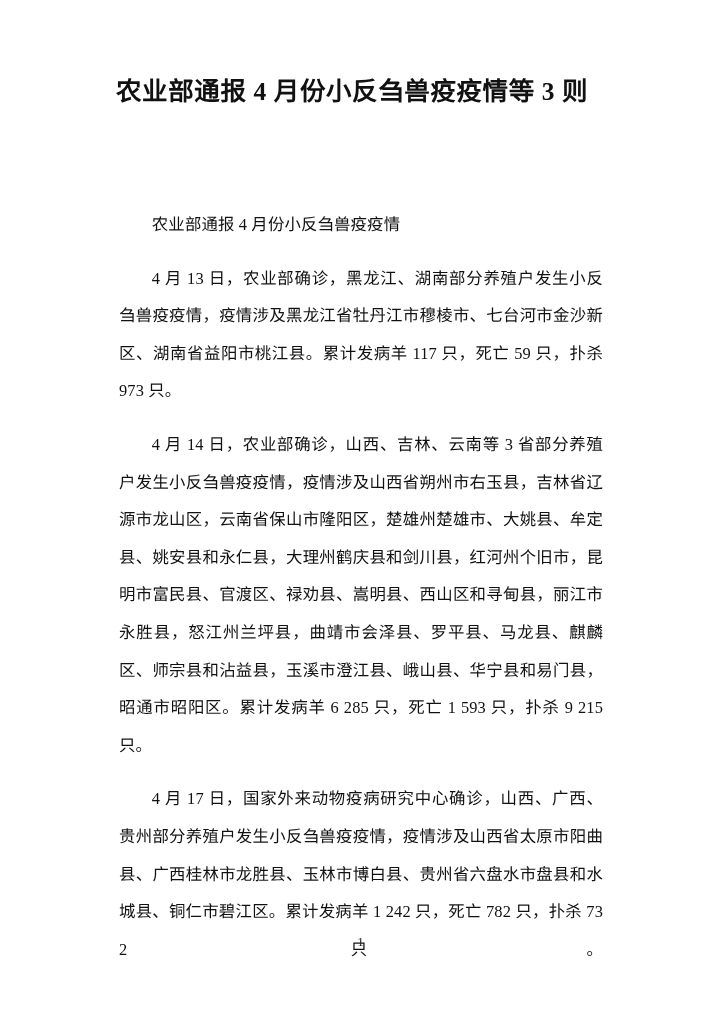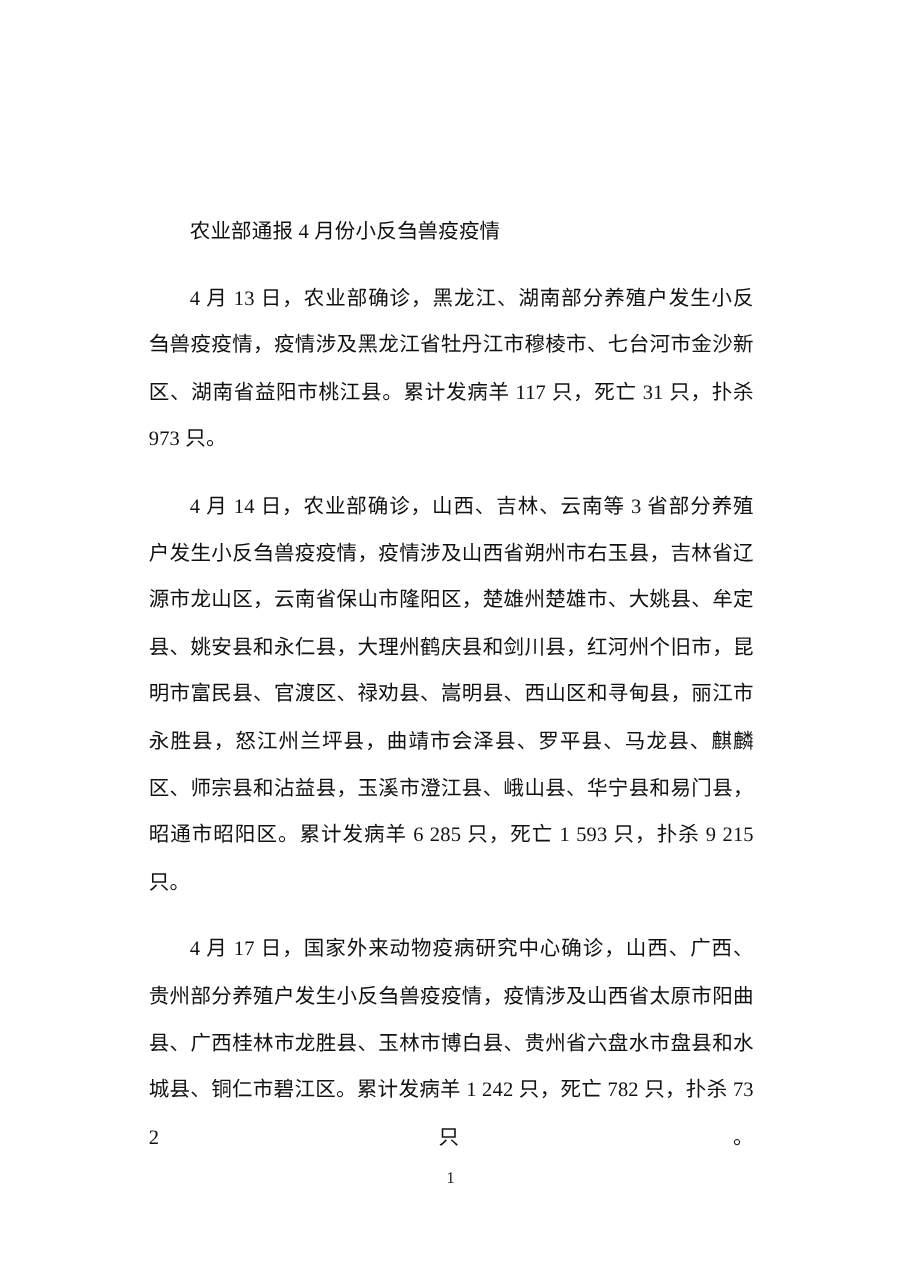--- a/index.html
+++ b/index.html
@@ -77,26 +77,27 @@
     font-family: "Liberation Serif", "DejaVu Serif", serif;
   }
 </style>
 </head>
 <body>
 
 <div class="page">
 
   <div class="doc-body">
 
+    <h1 class="doc-title">农业部通报 4 月份小反刍兽疫疫情等 3 则</h1>
 
     <div class="spacer-after-title"></div>
 
     <p class="para">农业部通报 4 月份小反刍兽疫疫情</p>
 
-    <p class="para">4 月 13 日，农业部确诊，黑龙江、湖南部分养殖户发生小反刍兽疫疫情，疫情涉及黑龙江省牡丹江市穆棱市、七台河市金沙新区、湖南省益阳市桃江县。累计发病羊 117 只，死亡 31 只，扑杀 973 只。</p>
+    <p class="para">4 月 13 日，农业部确诊，黑龙江、湖南部分养殖户发生小反刍兽疫疫情，疫情涉及黑龙江省牡丹江市穆棱市、七台河市金沙新区、湖南省益阳市桃江县。累计发病羊 117 只，死亡 59 只，扑杀 973 只。</p>
 
     <p class="para">4 月 14 日，农业部确诊，山西、吉林、云南等 3 省部分养殖户发生小反刍兽疫疫情，疫情涉及山西省朔州市右玉县，吉林省辽源市龙山区，云南省保山市隆阳区，楚雄州楚雄市、大姚县、牟定县、姚安县和永仁县，大理州鹤庆县和剑川县，红河州个旧市，昆明市富民县、官渡区、禄劝县、嵩明县、西山区和寻甸县，丽江市永胜县，怒江州兰坪县，曲靖市会泽县、罗平县、马龙县、麒麟区、师宗县和沾益县，玉溪市澄江县、峨山县、华宁县和易门县，昭通市昭阳区。累计发病羊 6 285 只，死亡 1 593 只，扑杀 9 215 只。</p>
 
     <p class="para last-line-justify">4 月 17 日，国家外来动物疫病研究中心确诊，山西、广西、贵州部分养殖户发生小反刍兽疫疫情，疫情涉及山西省太原市阳曲县、广西桂林市龙胜县、玉林市博白县、贵州省六盘水市盘县和水城县、铜仁市碧江区。累计发病羊 1 242 只，死亡 782 只，扑杀 732 只。</p>
 
 
   </div>
 
   <div class="page-number">1</div>
 

